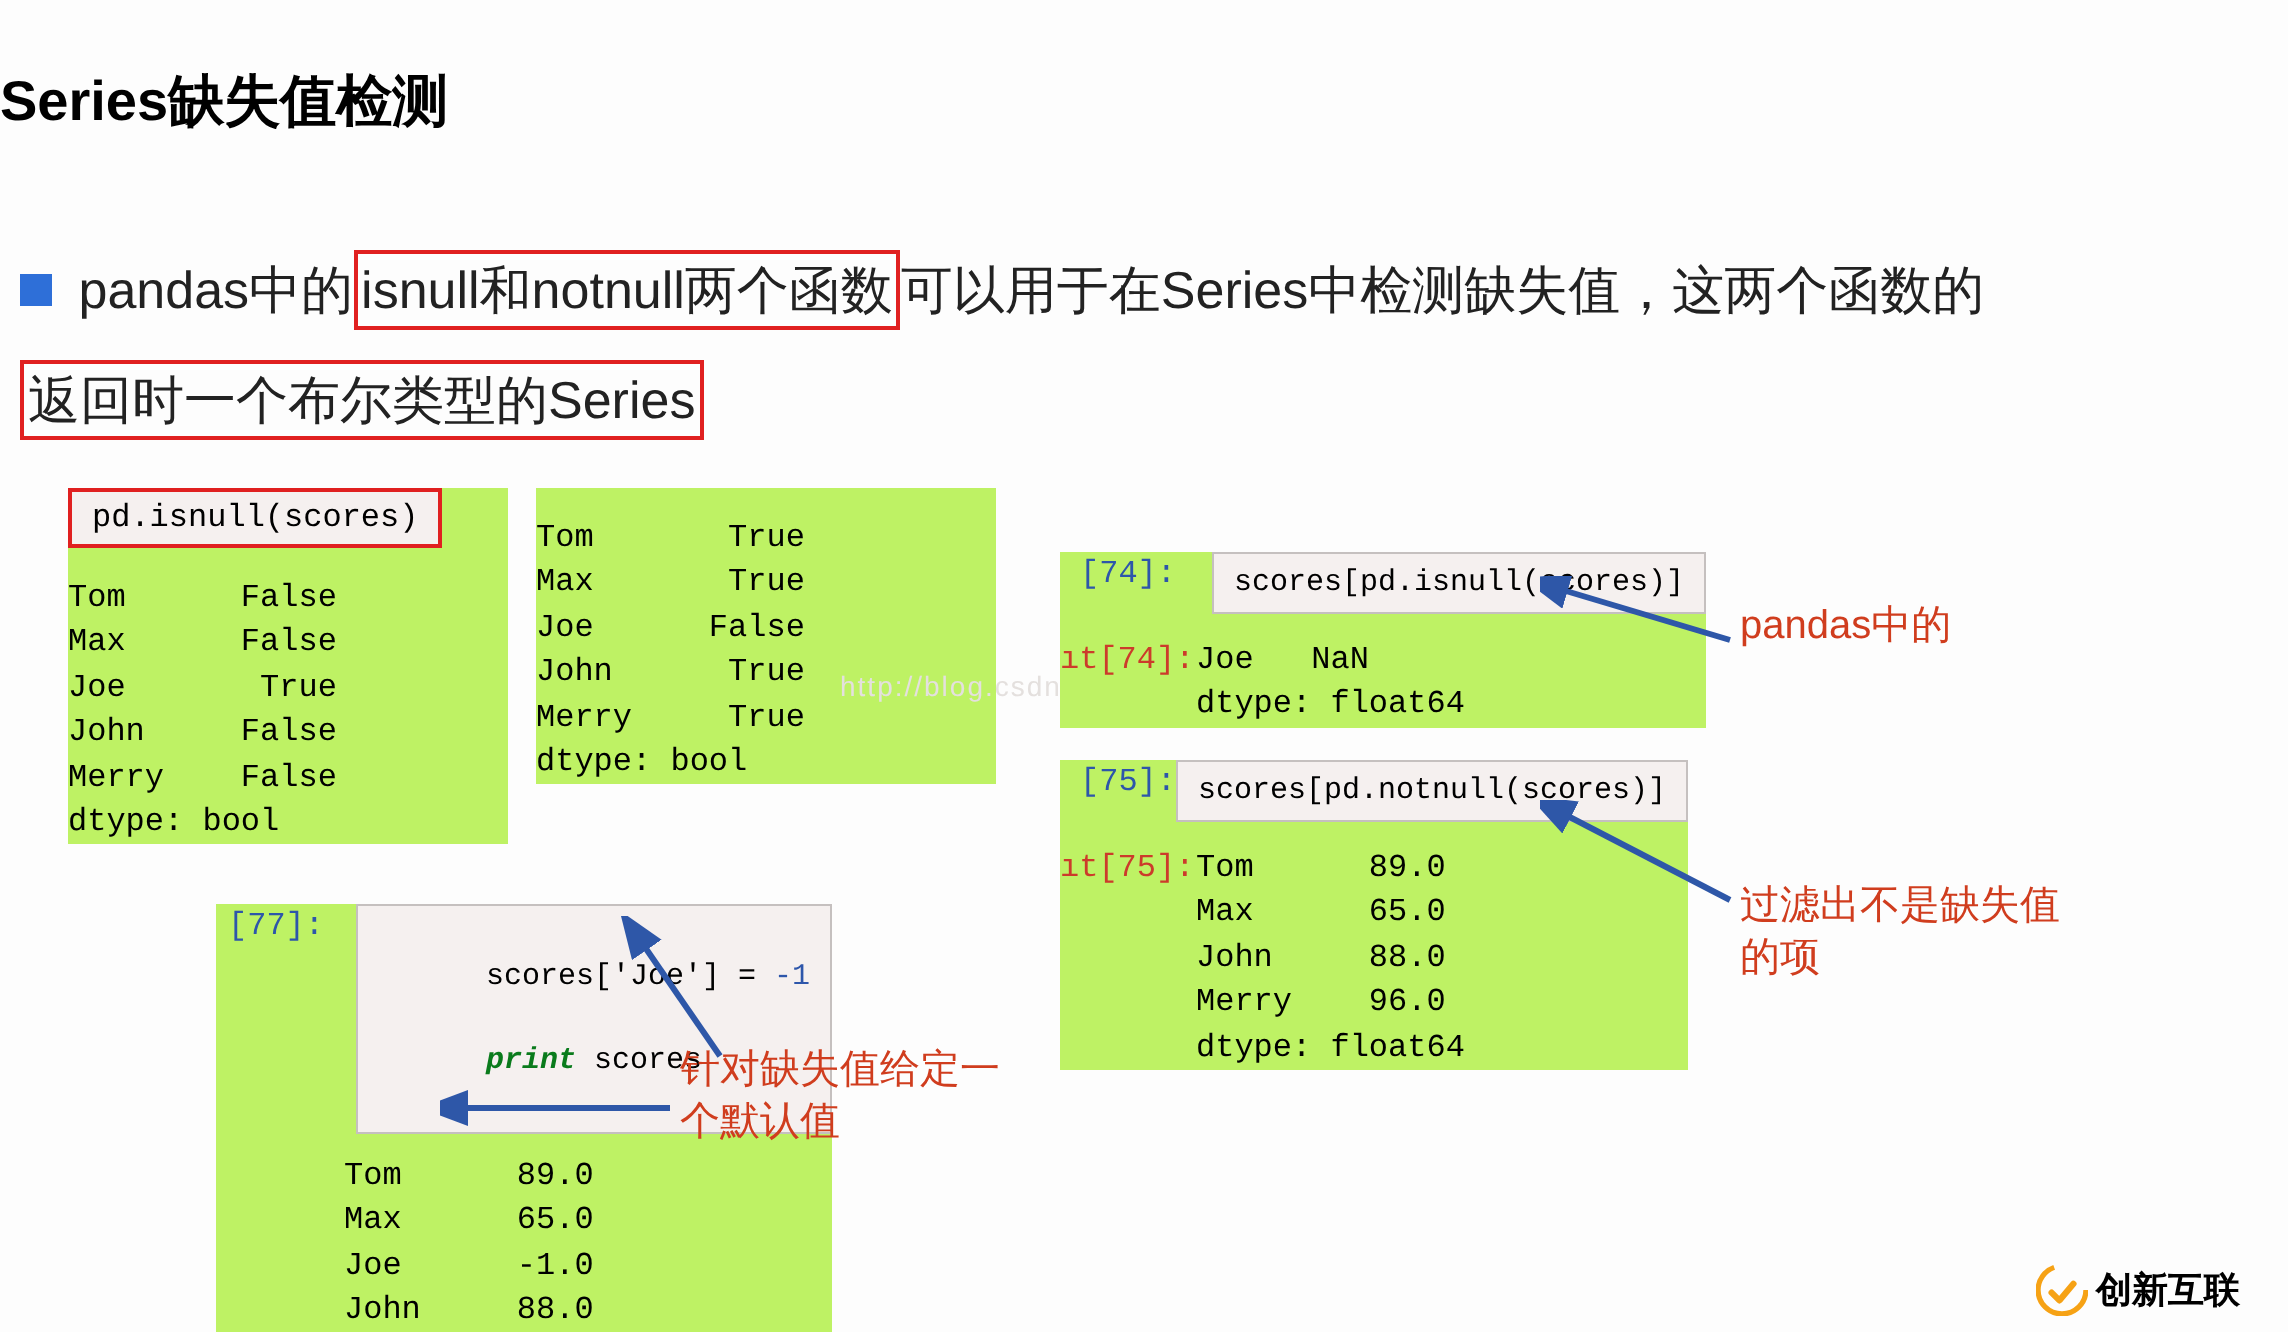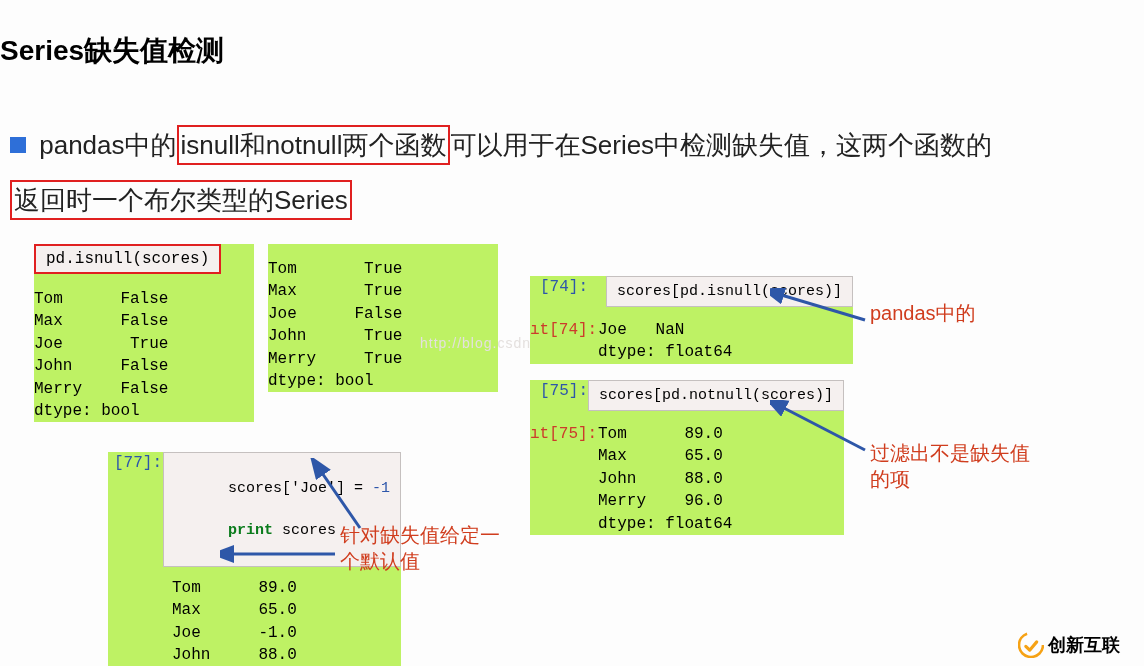--- a/index.html
+++ b/index.html
@@ -60,21 +60,21 @@
     font-size: 16px;
     white-space: pre;
     line-height: 1.4;
   }
   .panel {
     position: absolute;
     background: #bef264;
   }
   .prompt-blue { color: #2d56aa; }
   .prompt-red  { color: #cc3b2b; }
-  .kw-green    { color: #0a7b1c; font-weight: bold; }
+  .kw-green    { color: #0a7b1c; font-weight: bold; font-style: italic; }
   .annot {
     color: #d03d1e;
     font-size: 20px;
     position: absolute;
     line-height: 1.3;
   }
   .watermark {
     position: absolute;
     color: #e4e0de;
     font-size: 14px;
@@ -165,21 +165,21 @@
   <defs>
       <marker id="ah2" markerWidth="10" markerHeight="10" refX="2" refY="3" orient="auto">
     <path d="M0,0 L0,6 L8,3 z" fill="#2e57a8"></path>
       </marker>
     </defs>
   <line x1="95" y1="50" x2="10" y2="6" stroke="#2e57a8" stroke-width="3" marker-end="url(#ah2)"></line>
 </svg>
 <div class="annot" style="left:870px; top:440px; width:170px;">过滤出不是缺失值的项</div>
 
 <div class="panel" style="left:108px; top:452px;">
-  <div style="display:flex; align-items:flex-start; gap:1px;">
+  <div style="display:flex; align-items:flex-start; gap:16px;">
     <span class="mono prompt-blue" style="width:54px; text-align:right;">[77]:</span>
     <span class="code-box mono" style="font-size:15px;">
       <span>scores['Joe'] = </span><span class="prompt-blue">-1</span><br>
       <span class="kw-green">print</span><span> scores</span>
     </span>
   </div>
   <div style="display:flex; align-items:flex-start; gap:10px; margin-top:10px;">
     <span class="mono" style="width:54px;"></span>
     <span class="mono">Tom      89.0
 Max      65.0

